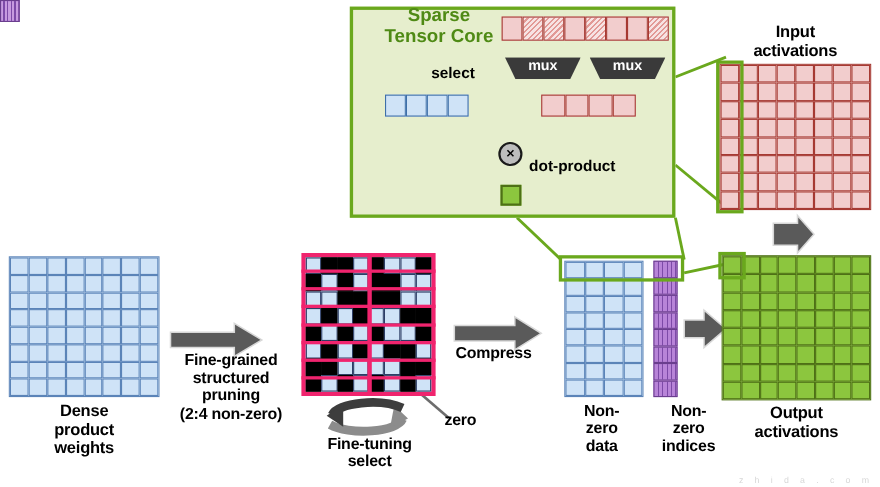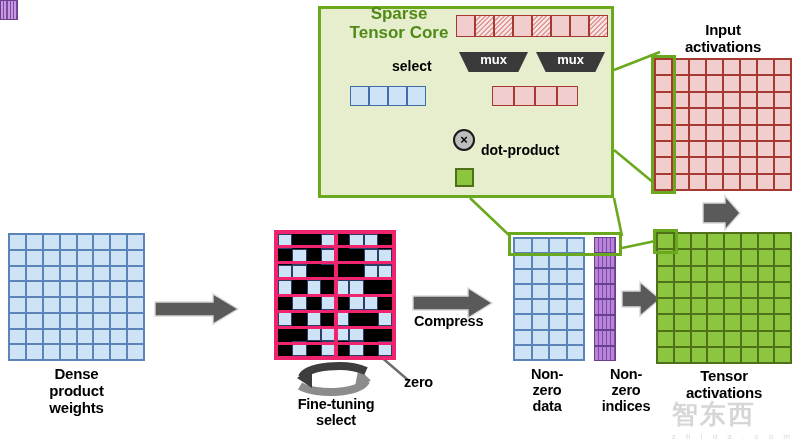--- a/index.html
+++ b/index.html
@@ -354,20 +354,24 @@
       <div class="cell blue-cell"></div>
       <div class="cell blue-cell"></div>
       <div class="cell blue-cell"></div>
       <div class="cell blue-cell"></div>
       <div class="cell blue-cell"></div>
     </div>
   <div class="label" style="left:8px; top:366px; width:137px; font-size:15px;">Dense
 product
 weights</div>
 
+  <div class="label" style="left:150px; top:320px; width:120px; font-size:14.5px;">Fine-grained
+structured
+pruning
+(2:4 non-zero)</div>
 
   <div id="pruned-grid" class="grid" style="left:274px; top:230px; width:122px; height:130px;
               grid-template-columns:repeat(8,1fr); grid-template-rows:repeat(8,1fr);
               border:4px solid #f0246e;">
       <div class="cell prune-on"></div>
       <div class="cell prune-off"></div>
       <div class="cell prune-off"></div>
       <div class="cell prune-on"></div>
       <div class="cell prune-off"></div>
       <div class="cell prune-on"></div>
@@ -632,25 +636,24 @@
       <div class="cell green-cell"></div>
       <div class="cell green-cell"></div>
       <div class="cell green-cell"></div>
       <div class="cell green-cell"></div>
       <div class="cell green-cell"></div>
       <div class="cell green-cell"></div>
       <div class="cell green-cell"></div>
       <div class="cell green-cell"></div>
     </div>
   <div class="hl-box" style="left:653px; top:229px; width:25px; height:25px;"></div>
-  <div class="label" style="left:650px; top:368px; width:148px; font-size:15px;">Tensor
+  <div class="label" style="left:650px; top:368px; width:148px; font-size:15px;">Output
 activations</div>
 
   <div id="watermark">
-    <span>智东西</span>
     <small>z h i d a . c o m</small>
   </div>
 
 <div class="abs" style="left: 274px; top: 244.75px; width: 122px; height: 3px; background: rgb(240, 36, 110);"></div>
     <div class="abs" style="left: 274px; top: 261px; width: 122px; height: 3px; background: rgb(240, 36, 110);"></div>
     <div class="abs" style="left: 274px; top: 277.25px; width: 122px; height: 3px; background: rgb(240, 36, 110);"></div>
     <div class="abs" style="left: 274px; top: 293.5px; width: 122px; height: 3px; background: rgb(240, 36, 110);"></div>
     <div class="abs" style="left: 274px; top: 309.75px; width: 122px; height: 3px; background: rgb(240, 36, 110);"></div>
     <div class="abs" style="left: 274px; top: 326px; width: 122px; height: 3px; background: rgb(240, 36, 110);"></div>
     <div class="abs" style="left: 274px; top: 342.25px; width: 122px; height: 3px; background: rgb(240, 36, 110);"></div>

